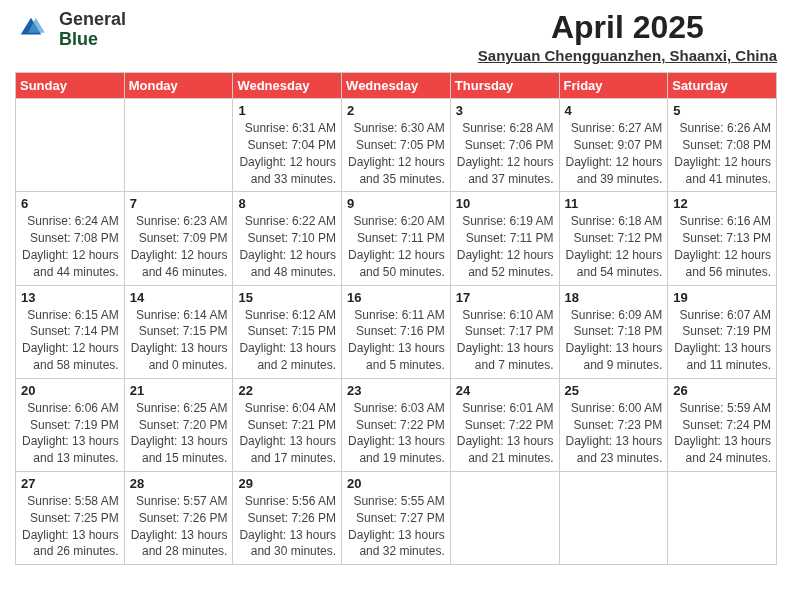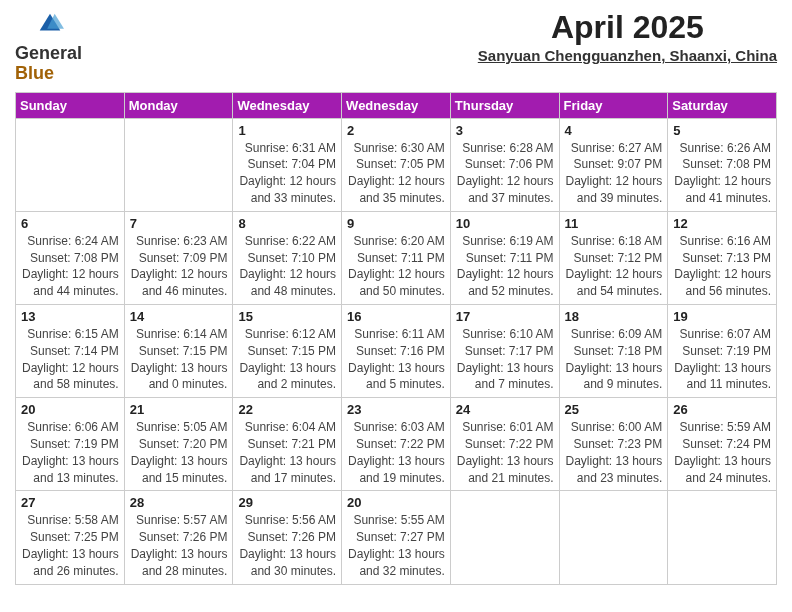--- a/index.html
+++ b/index.html
@@ -18,30 +18,29 @@
     }
     .header {
       display: flex;
       justify-content: space-between;
       align-items: flex-start;
       margin-bottom: 8px;
     }
     .logo {
       display: flex;
       align-items: center;
-      gap: 2px;
-      flex-direction: column;
+      gap: 14px;
     }
     .logo-text {
       font-size: 18px;
       font-weight: bold;
       line-height: 1.1;
     }
     .logo-general { color: #333; }
-    .logo-blue { color: #a16207; }
+    .logo-blue { color: #14532d; }
     .logo-icon {
       width: 28px;
       height: 28px;
       margin-left: 2px;
     }
     .title-block {
       text-align: center;
       margin-left: 16px;
     }
     .calendar-title {
@@ -56,21 +55,21 @@
       font-weight: bold;
       margin-top: 2px;
       text-decoration: underline;
     }
     .calendar {
       width: 100%;
       border-collapse: collapse;
       table-layout: fixed;
     }
     .calendar th {
-      background-color: #a21caf;
+      background-color: #ef4444;
       color: #fff;
       font-size: 13px;
       font-weight: bold;
       padding: 5px 4px;
       text-align: left;
       border: 1px solid #ccc;
     }
     .calendar td {
       border: 1px solid #ccc;
       vertical-align: top;
@@ -258,21 +257,21 @@
         </tr>
         <tr>
           <td>
             <span class="day-number">20</span>
             <div class="day-info">Sunrise: 6:06 AM
 Sunset: 7:19 PM
 Daylight: 13 hours and 13 minutes.</div>
           </td>
           <td>
             <span class="day-number">21</span>
-            <div class="day-info">Sunrise: 5:05 AM
+            <div class="day-info">Sunrise: 6:25 AM
 Sunset: 7:20 PM
 Daylight: 13 hours and 15 minutes.</div>
           </td>
           <td>
             <span class="day-number">22</span>
             <div class="day-info">Sunrise: 6:04 AM
 Sunset: 7:21 PM
 Daylight: 13 hours and 17 minutes.</div>
           </td>
           <td>

